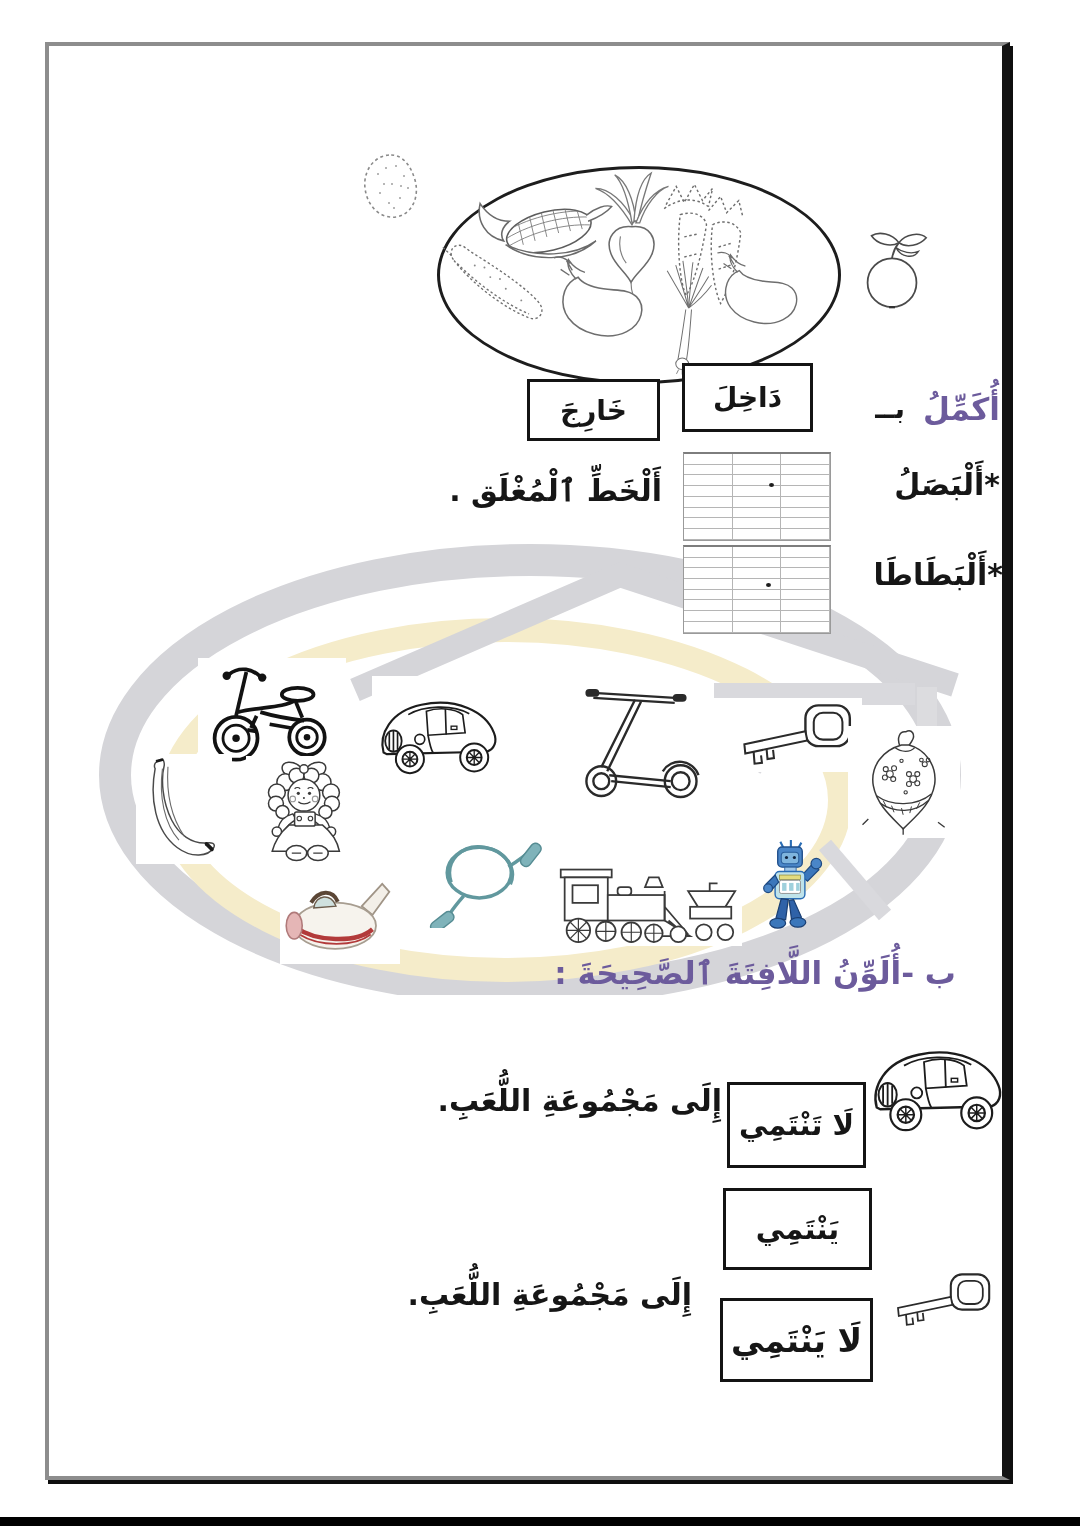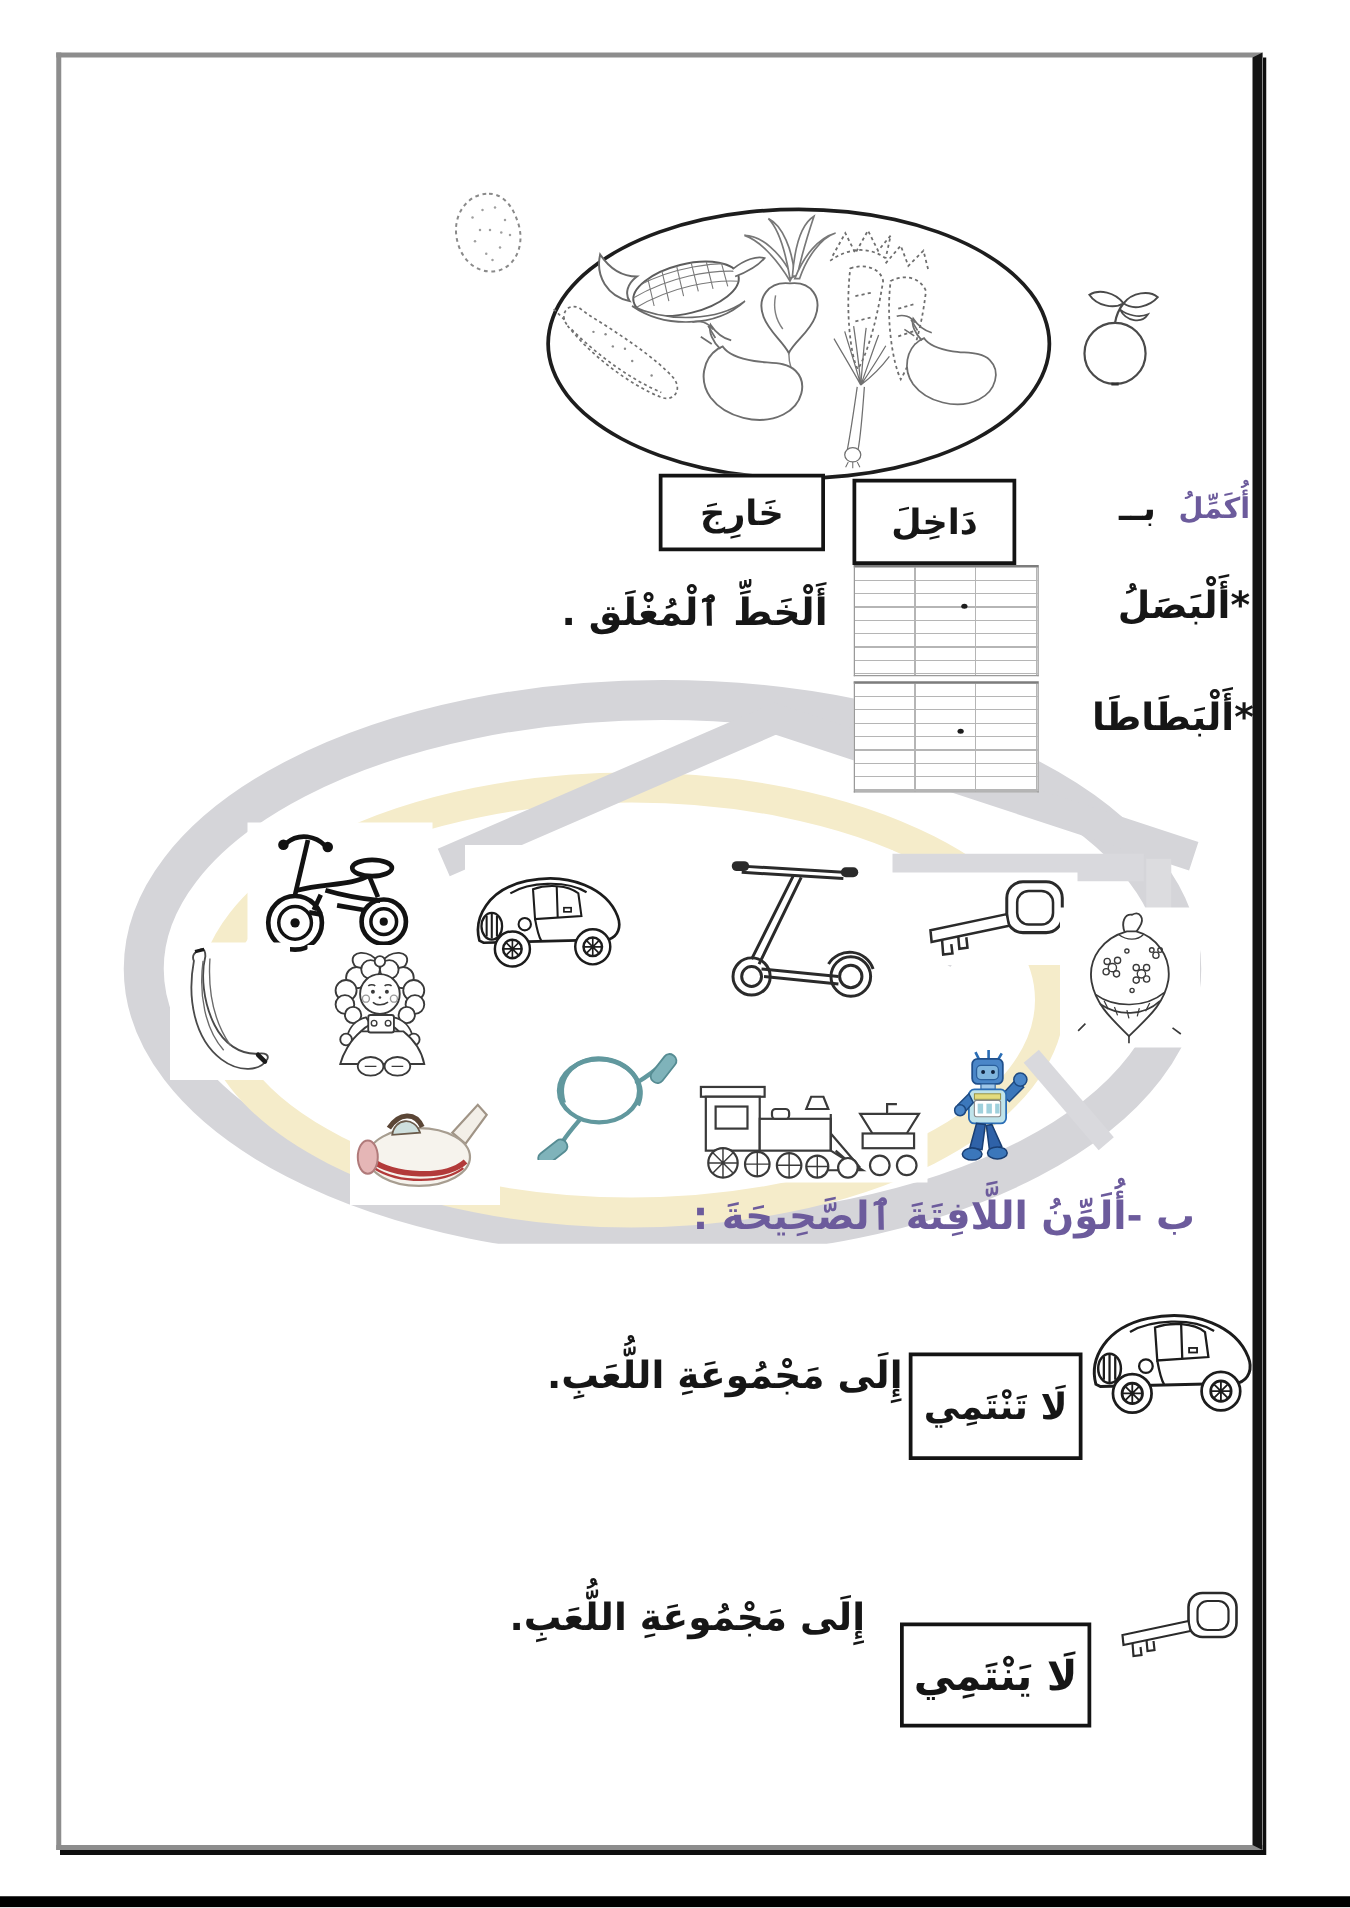--- a/index.html
+++ b/index.html
@@ -389,24 +389,24 @@
         <use href="#s-eggplant"></use>
       </svg></div>
   <div class="abs bare" style="left:644px;top:258px;width:90px;height:118px"><svg width="100%" height="100%">
         <use href="#s-leek"></use>
       </svg></div>
   <div class="abs bare" style="left:700px;top:246px;width:118px;height:92px"><svg width="100%" height="100%">
         <use href="#s-eggplant"></use>
       </svg></div>
 
   <div class="abs" style="left:818px;top:386px;width:182px;display:flex;direction:rtl;gap:18px;align-items:center;z-index:2">
-    <span class="artxt purple" style="font-size:23px">أُكَمِّلُ</span>
+    <span class="artxt purple" style="font-size:31px">أُكَمِّلُ</span>
     <span class="artxt" style="font-size:28px">بــ</span>
   </div>
-  <div class="abs opt-box" style="left:682px;top:383px;width:125px;height:63px">دَاخِلَ</div>
+  <div class="abs opt-box" style="left:682px;top:363px;width:125px;height:63px">دَاخِلَ</div>
   <div class="abs opt-box" style="left:527px;top:379px;width:127px;height:56px">خَارِجَ</div>
 
   <div class="abs artxt" style="left:858px;top:462px;width:142px">*أَلْبَصَلُ</div>
   <div class="abs grid" style="left:683px;top:452px;width:146px;height:86px">
       <span class="dot" style="left:58%;top:34%"></span>
     </div>
   <div class="abs artxt" style="left:340px;top:468px;width:322px">أَلْخَطِّ ٱلْمُغْلَق .</div>
 
   <div class="abs artxt" style="left:845px;top:552px;width:158px">*أَلْبَطَاطَا</div>
   <div class="abs grid" style="left:683px;top:545px;width:146px;height:86px">
@@ -473,20 +473,21 @@
   <div class="abs artxt purple" style="left:548px;top:950px;width:408px;font-size:31px">ب -أُلَوِّنُ اللَّافِتَةَ ٱلصَّحِيحَةَ :</div>
 
   <div class="abs opt-box" style="left:727px;top:1082px;width:133px;height:80px;font-size:29px">لَا تَنْتَمِي</div>
   <div class="abs artxt" style="left:392px;top:1078px;width:330px">إِلَى مَجْمُوعَةِ اللُّعَبِ.</div>
   <div class="abs imgbox" style="left:864px;top:1032px;width:150px;height:110px;background:transparent">
       <svg>
         <use href="#s-car"></use>
       </svg>
     </div>
 
+  <div class="abs opt-box" style="left:723px;top:1188px;width:143px;height:76px;font-size:29px">يَنْتَمِي</div>
   <div class="abs opt-box" style="left:720px;top:1298px;width:147px;height:78px;font-size:33px">لَا يَنْتَمِي</div>
   <div class="abs artxt" style="left:398px;top:1272px;width:294px">إِلَى مَجْمُوعَةِ اللُّعَبِ.</div>
   <div class="abs imgbox" style="left:874px;top:1262px;width:120px;height:76px;background:transparent">
       <svg>
         <use href="#s-key"></use>
       </svg>
     </div>
 
 </div>
 

